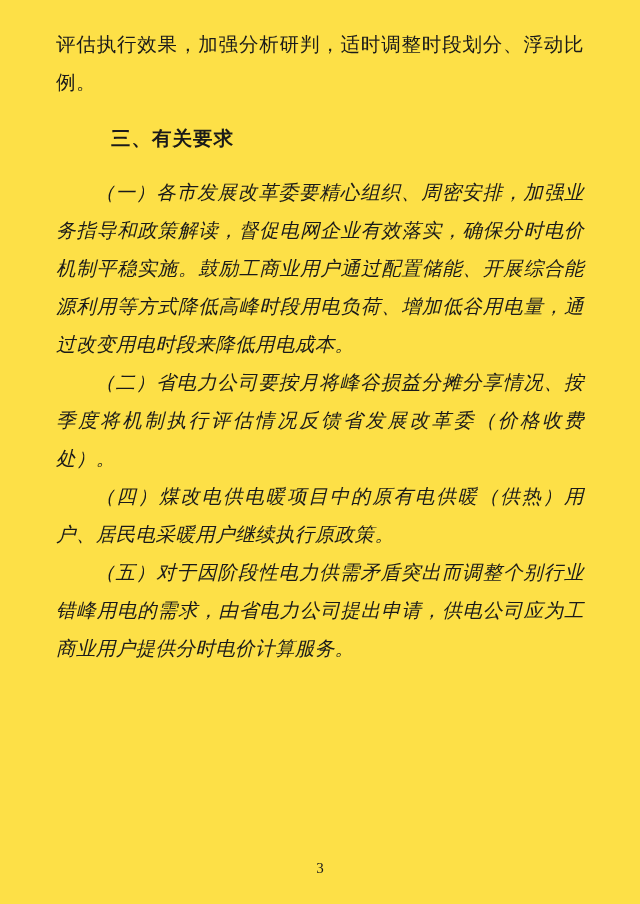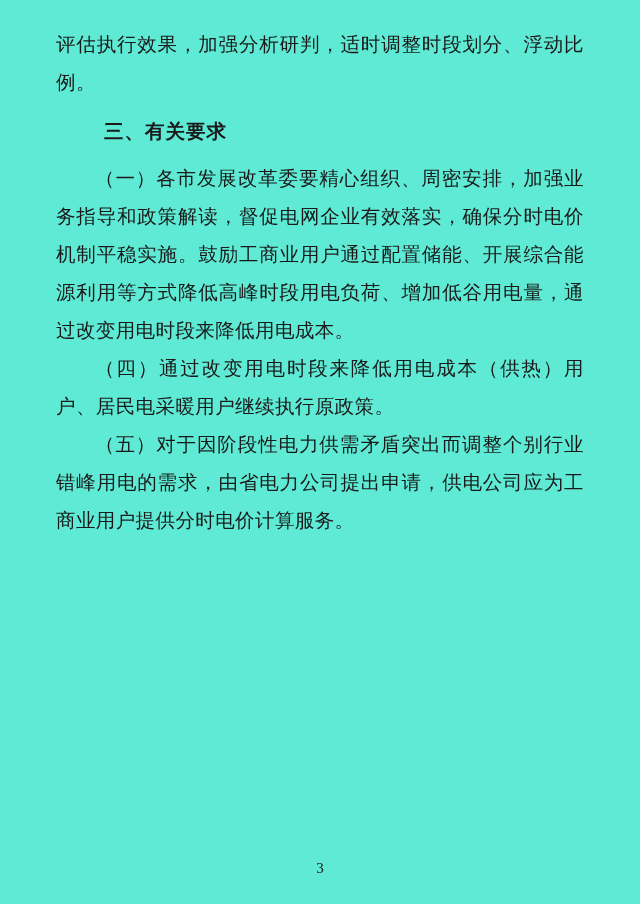--- a/index.html
+++ b/index.html
@@ -14,39 +14,40 @@
     color: #1a1a1a;
     position: relative;
     overflow: hidden;
   }
   .page {
     position: relative;
     width: 640px;
     height: 904px;
     box-sizing: border-box;
     padding: 26px 56px 0 56px;
-    background: #5eead4;
+    background: #fde047;
   }
   .doc-body {
     font-size: 19.5px;
     line-height: 38px;
     letter-spacing: 0.4px;
     text-align: justify;
     text-justify: inter-ideograph;
   }
   .para {
     margin: 0;
     text-indent: 0;
     white-space: normal;
   }
   .para.indent {
     text-indent: 2em;
+    font-style: italic;
   }
   .heading {
-    margin: 9px;
+    margin: 16px;
     text-indent: 2em;
     font-weight: bold;
     letter-spacing: 1px;
   }
   .spacer-sm { height: 2px; }
   .page-number {
     position: absolute;
     left: 0;
     right: 0;
     bottom: 27px;
@@ -63,22 +64,23 @@
   <div class="doc-body">
 
     <p class="para">评估执行效果，加强分析研判，适时调整时段划分、浮动比例。</p>
 
     <div class="spacer-sm"></div>
 
     <p class="heading">三、有关要求</p>
 
     <p class="para indent">（一）各市发展改革委要精心组织、周密安排，加强业务指导和政策解读，督促电网企业有效落实，确保分时电价机制平稳实施。鼓励工商业用户通过配置储能、开展综合能源利用等方式降低高峰时段用电负荷、增加低谷用电量，通过改变用电时段来降低用电成本。</p>
 
+    <p class="para indent">（二）省电力公司要按月将峰谷损益分摊分享情况、按季度将机制执行评估情况反馈省发展改革委（价格收费处）。</p>
 
 
-    <p class="para indent">（四）通过改变用电时段来降低用电成本（供热）用户、居民电采暖用户继续执行原政策。</p>
+    <p class="para indent">（四）煤改电供电暖项目中的原有电供暖（供热）用户、居民电采暖用户继续执行原政策。</p>
 
     <p class="para indent">（五）对于因阶段性电力供需矛盾突出而调整个别行业错峰用电的需求，由省电力公司提出申请，供电公司应为工商业用户提供分时电价计算服务。</p>
 
   </div>
 
   <div class="page-number">3</div>
 </div>
 
 </body></html>

